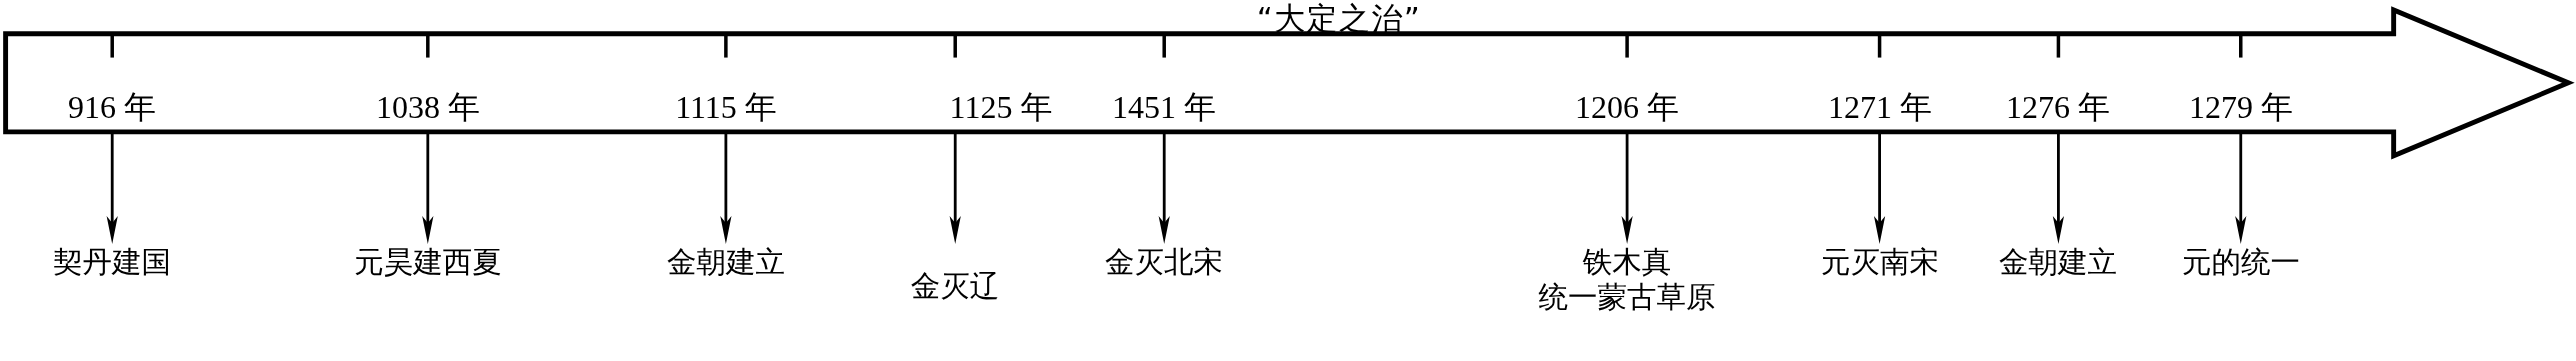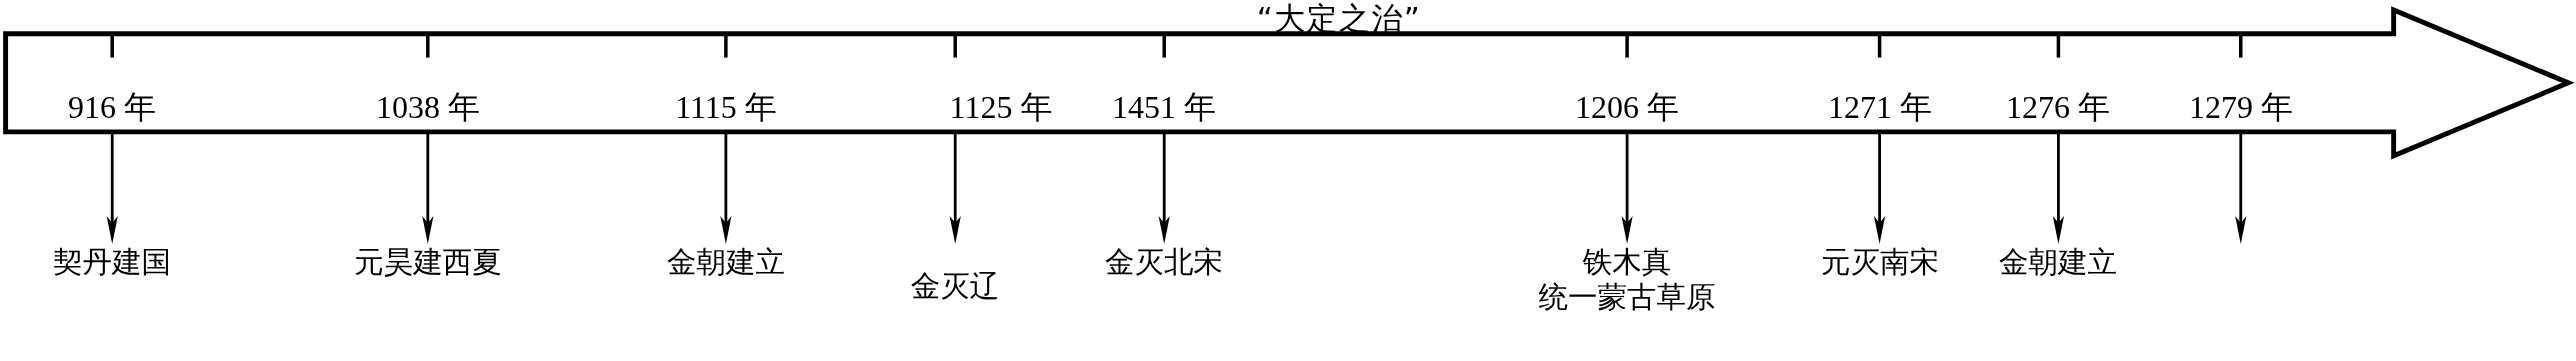--- a/index.html
+++ b/index.html
@@ -180,15 +180,18 @@
   </div>
   <div class="event-label" style="left:1164px; top:247px;">
     <span class="ev-line">金灭北宋</span>
   </div>
   <div class="event-label" style="left:1880px; top:247px;">
     <span class="ev-line">元灭南宋</span>
   </div>
   <div class="event-label" style="left:2058px; top:247px;">
     <span class="ev-line">金朝建立</span>
   </div>
+  <div class="event-label" style="left:2241px; top:247px;">
+    <span class="ev-line">元的统一</span>
+  </div>
 
 </div>
 
 
 </body></html>

